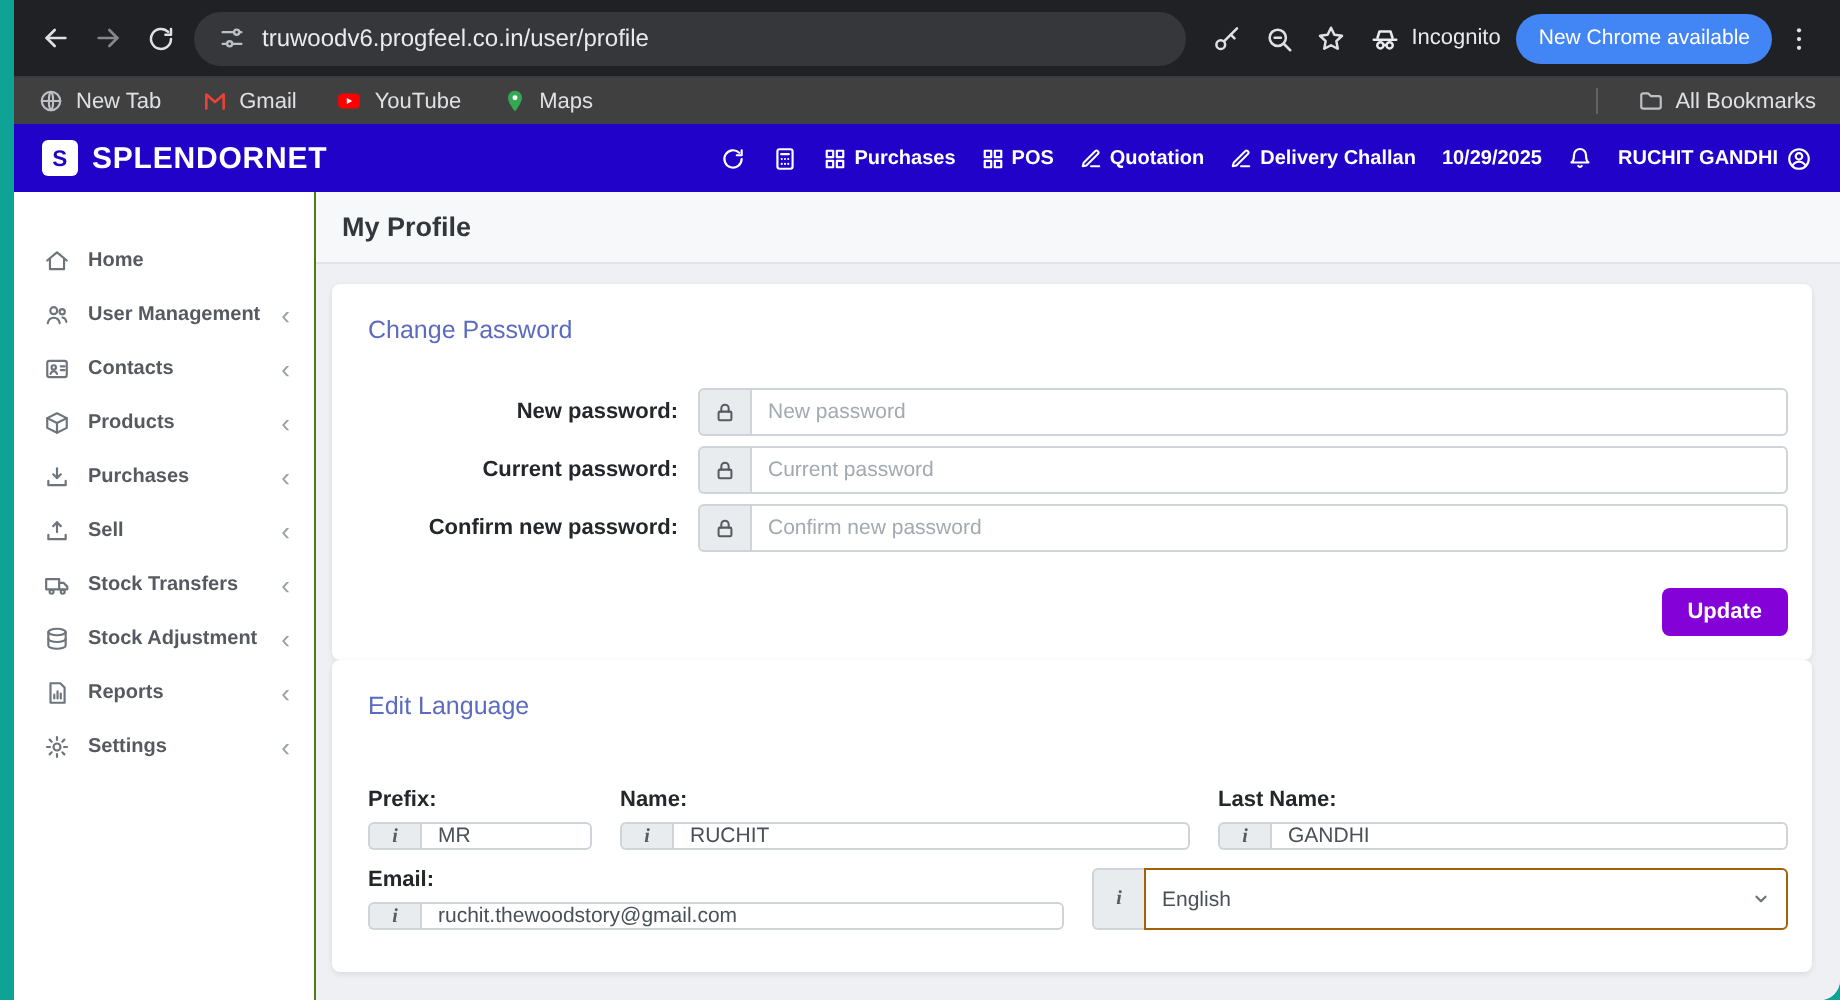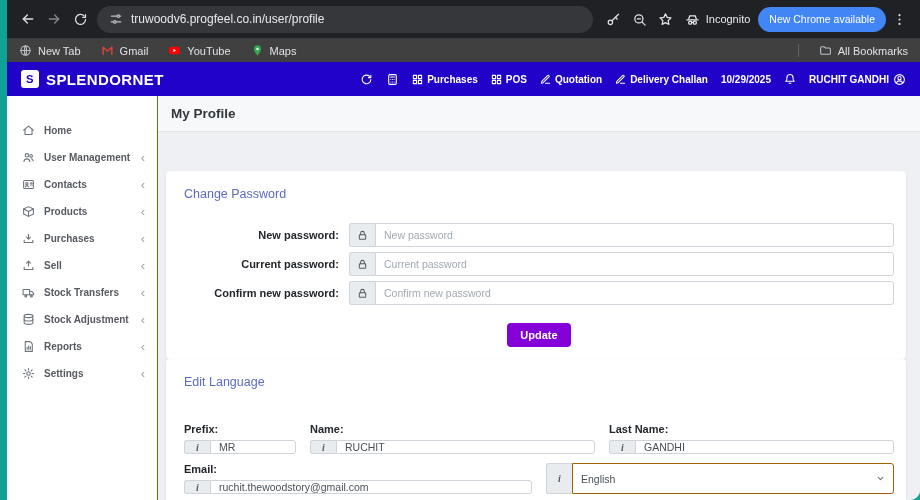--- a/index.html
+++ b/index.html
@@ -35,41 +35,41 @@
            cursor:pointer; white-space:nowrap; }
 
   
   .app-body { flex:1; display:flex; min-height:0; }
   .sidebar { width:151px; background:#fff; border-right:1px solid #4d7c0f; padding-top:21px; flex:0 0 auto;text-align:right; }
   .sbitem { height:27px; display:flex; align-items:center; padding:0 12px 0 15px; color:#565a60; cursor:pointer; }
   .sbitem svg { color:#6e747c; flex:0 0 auto; }
   .sblabel { font-size:10px; font-weight:bold; margin-left:9px; white-space:nowrap; }
   .chev { margin-left:auto; color:#9aa0a6; font-size:13px; line-height:1; }
 
-  .main { flex:1; display:flex; flex-direction:column; min-width:0; background:#eef0f3;gap:29px; }
+  .main { flex:1; display:flex; flex-direction:column; min-width:0; background:#eef0f3; }
   .titlebar { height:36px; background:#f7f8f9; border-bottom:1px solid #e2e4e8; display:flex; align-items:center;
               padding:0 13px; font-size:13.5px; font-weight:bold; color:#32373c; flex:0 0 auto; }
   .content { flex:1; padding:10px 14px 0 8px; overflow:hidden; }
   .card { background:#fff; border-radius:4px; box-shadow:0 1px 3px rgba(0,0,0,.09); padding:16px 12px 12px 18px; }
   .card-title { color:#5c6bc0; font-size:12.5px; font-weight:normal; margin-bottom:22px; }
   .card-title.big-gap { margin-bottom:34px; }
 
   .pwrow { display:flex; align-items:center; margin-bottom:5px; }
   .pwlabel { flex:0 0 165px; text-align:right; padding-right:10px; font-size:11px; font-weight:bold; color:#23272b; white-space:nowrap; }
   .igroup { flex:1; display:flex; height:24px; min-width:0; }
   .ig-icon { width:26px; background:#e9ecef; border:1px solid #ced4da; border-right:none; border-radius:3px 0 0 3px;
              display:flex; align-items:center; justify-content:center; color:#555b61; flex:0 0 auto;
              font-size:10px; font-weight:bold; font-style:italic; font-family:"Liberation Serif",serif; }
   .igroup input { flex:1; min-width:0; border:1px solid #ced4da; border-radius:0 3px 3px 0; padding:0 8px;
                   font-size:10.5px; color:#495057; outline:none; font-family:inherit; background:#fff; }
   .igroup input::placeholder { color:#a2a9b1; }
   .select-box { flex:1; min-width:0; display:flex; align-items:center; justify-content:space-between;
                 border:1px solid #a16207; border-radius:0 3px 3px 0; padding:0 8px; font-size:10.5px;
                 color:#495057; background:#fff; cursor:pointer; }
-  .update-row { display:flex; justify-content:center; margin-top:18px; }
+  .update-row { display:flex; justify-content:flex-end; margin-top:18px; }
   .btn-update { background:#8402d8; color:#fff; border:none; border-radius:4px; font-size:11px; font-weight:bold;
                 padding:6px 13px; cursor:pointer; font-family:inherit; }
 
   .pgrid { display:flex; gap:14px; margin-bottom:9px; }
   .pfield { display:flex; flex-direction:column; min-width:0; }
   .pfield > label { font-size:11px; font-weight:bold; color:#23272b; margin-bottom:5px; white-space:nowrap; }
   .w-prefix { flex:0 0 112px; }
   .w-grow { flex:1; }
 </style>
 </head>

